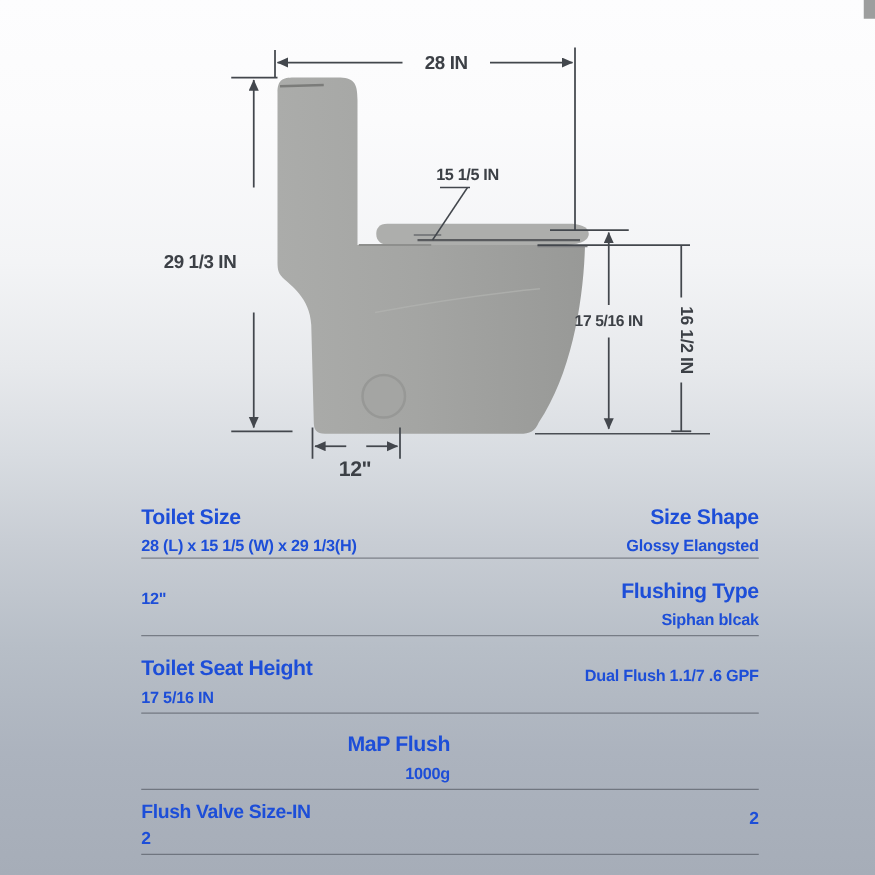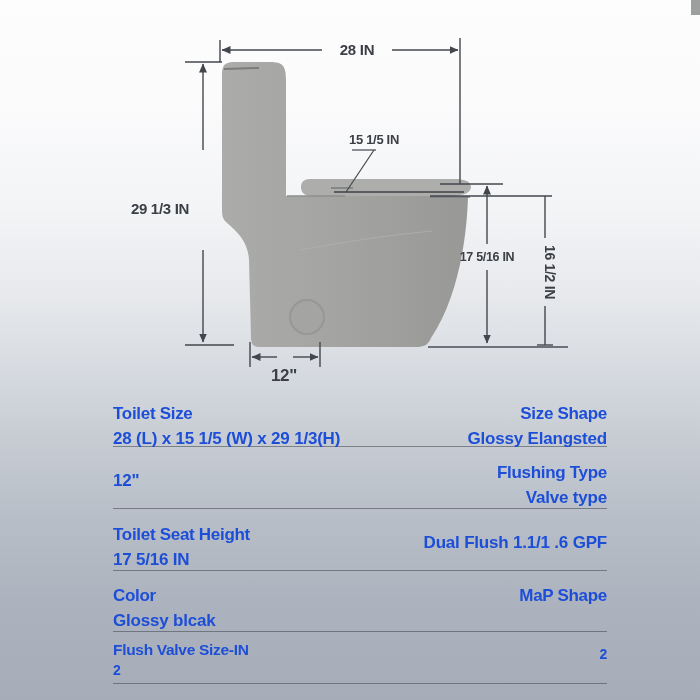--- a/index.html
+++ b/index.html
@@ -24,21 +24,21 @@
     box-sizing:border-box;
   }
   .r1{height:49px;padding-top:7px;}
   .r2{height:62px;padding-top:17px;}
   .r3{height:62px;padding-top:17px;}
   .r4{height:61px;padding-top:16px;}
   .r5{height:52px;padding-top:10px;}
   .cell-left{text-align:left;}
   .cell-right{text-align:right;}
   .spec-label{font-size:17px;font-weight:bold;letter-spacing:-0.3px;line-height:1;}
-  .spec-value{font-size:17px;font-weight:bold;letter-spacing:-0.2px;line-height:1;margin-top:8px;}
+  .spec-value{font-size:13px;font-weight:bold;letter-spacing:-0.2px;line-height:1;margin-top:8px;}
   .r5 .spec-label{font-size:15.5px;}
   .r5 .spec-value{margin-top:5px;font-size:14px;}
   .center-wrap{display:inline-block;text-align:left;}
 </style>
 </head>
 <body>
 
 <div class="corner-frag"></div>
 
 <svg class="diagram" viewBox="0 0 700 396">
@@ -132,41 +132,38 @@
       <div class="spec-value">Glossy Elangsted</div>
     </div>
   </div>
 
   <div class="spec-row r2">
     <div class="cell-left">
       <div class="spec-value">12"</div>
     </div>
     <div class="cell-right">
       <div class="spec-label">Flushing Type</div>
-      <div class="spec-value">Valve type</div>
+      <div class="spec-value">Siphan blcak</div>
     </div>
   </div>
 
   <div class="spec-row r3">
     <div class="cell-left">
       <div class="spec-label">Toilet Seat Height</div>
       <div class="spec-value">17 5/16 IN</div>
     </div>
     <div class="cell-right">
-      <div class="spec-value">Dual Flush 1.1/1 .6 GPF</div>
+      <div class="spec-value">Dual Flush 1.1/7 .6 GPF</div>
     </div>
   </div>
 
   <div class="spec-row r4">
-    <div class="cell-left">
-      <div class="spec-label">Color</div>
-      <div class="spec-value">Glossy blcak</div>
-    </div>
     <div class="cell-right">
-      <div class="spec-label">MaP Shape</div>
+      <div class="spec-label">MaP Flush</div>
+      <div class="spec-value">1000g</div>
     </div>
   </div>
 
   <div class="spec-row r5">
     <div class="cell-left">
       <div class="center-wrap">
         <div class="spec-label">Flush Valve Size-IN</div>
         <div class="spec-value">2</div>
       </div>
     </div>

